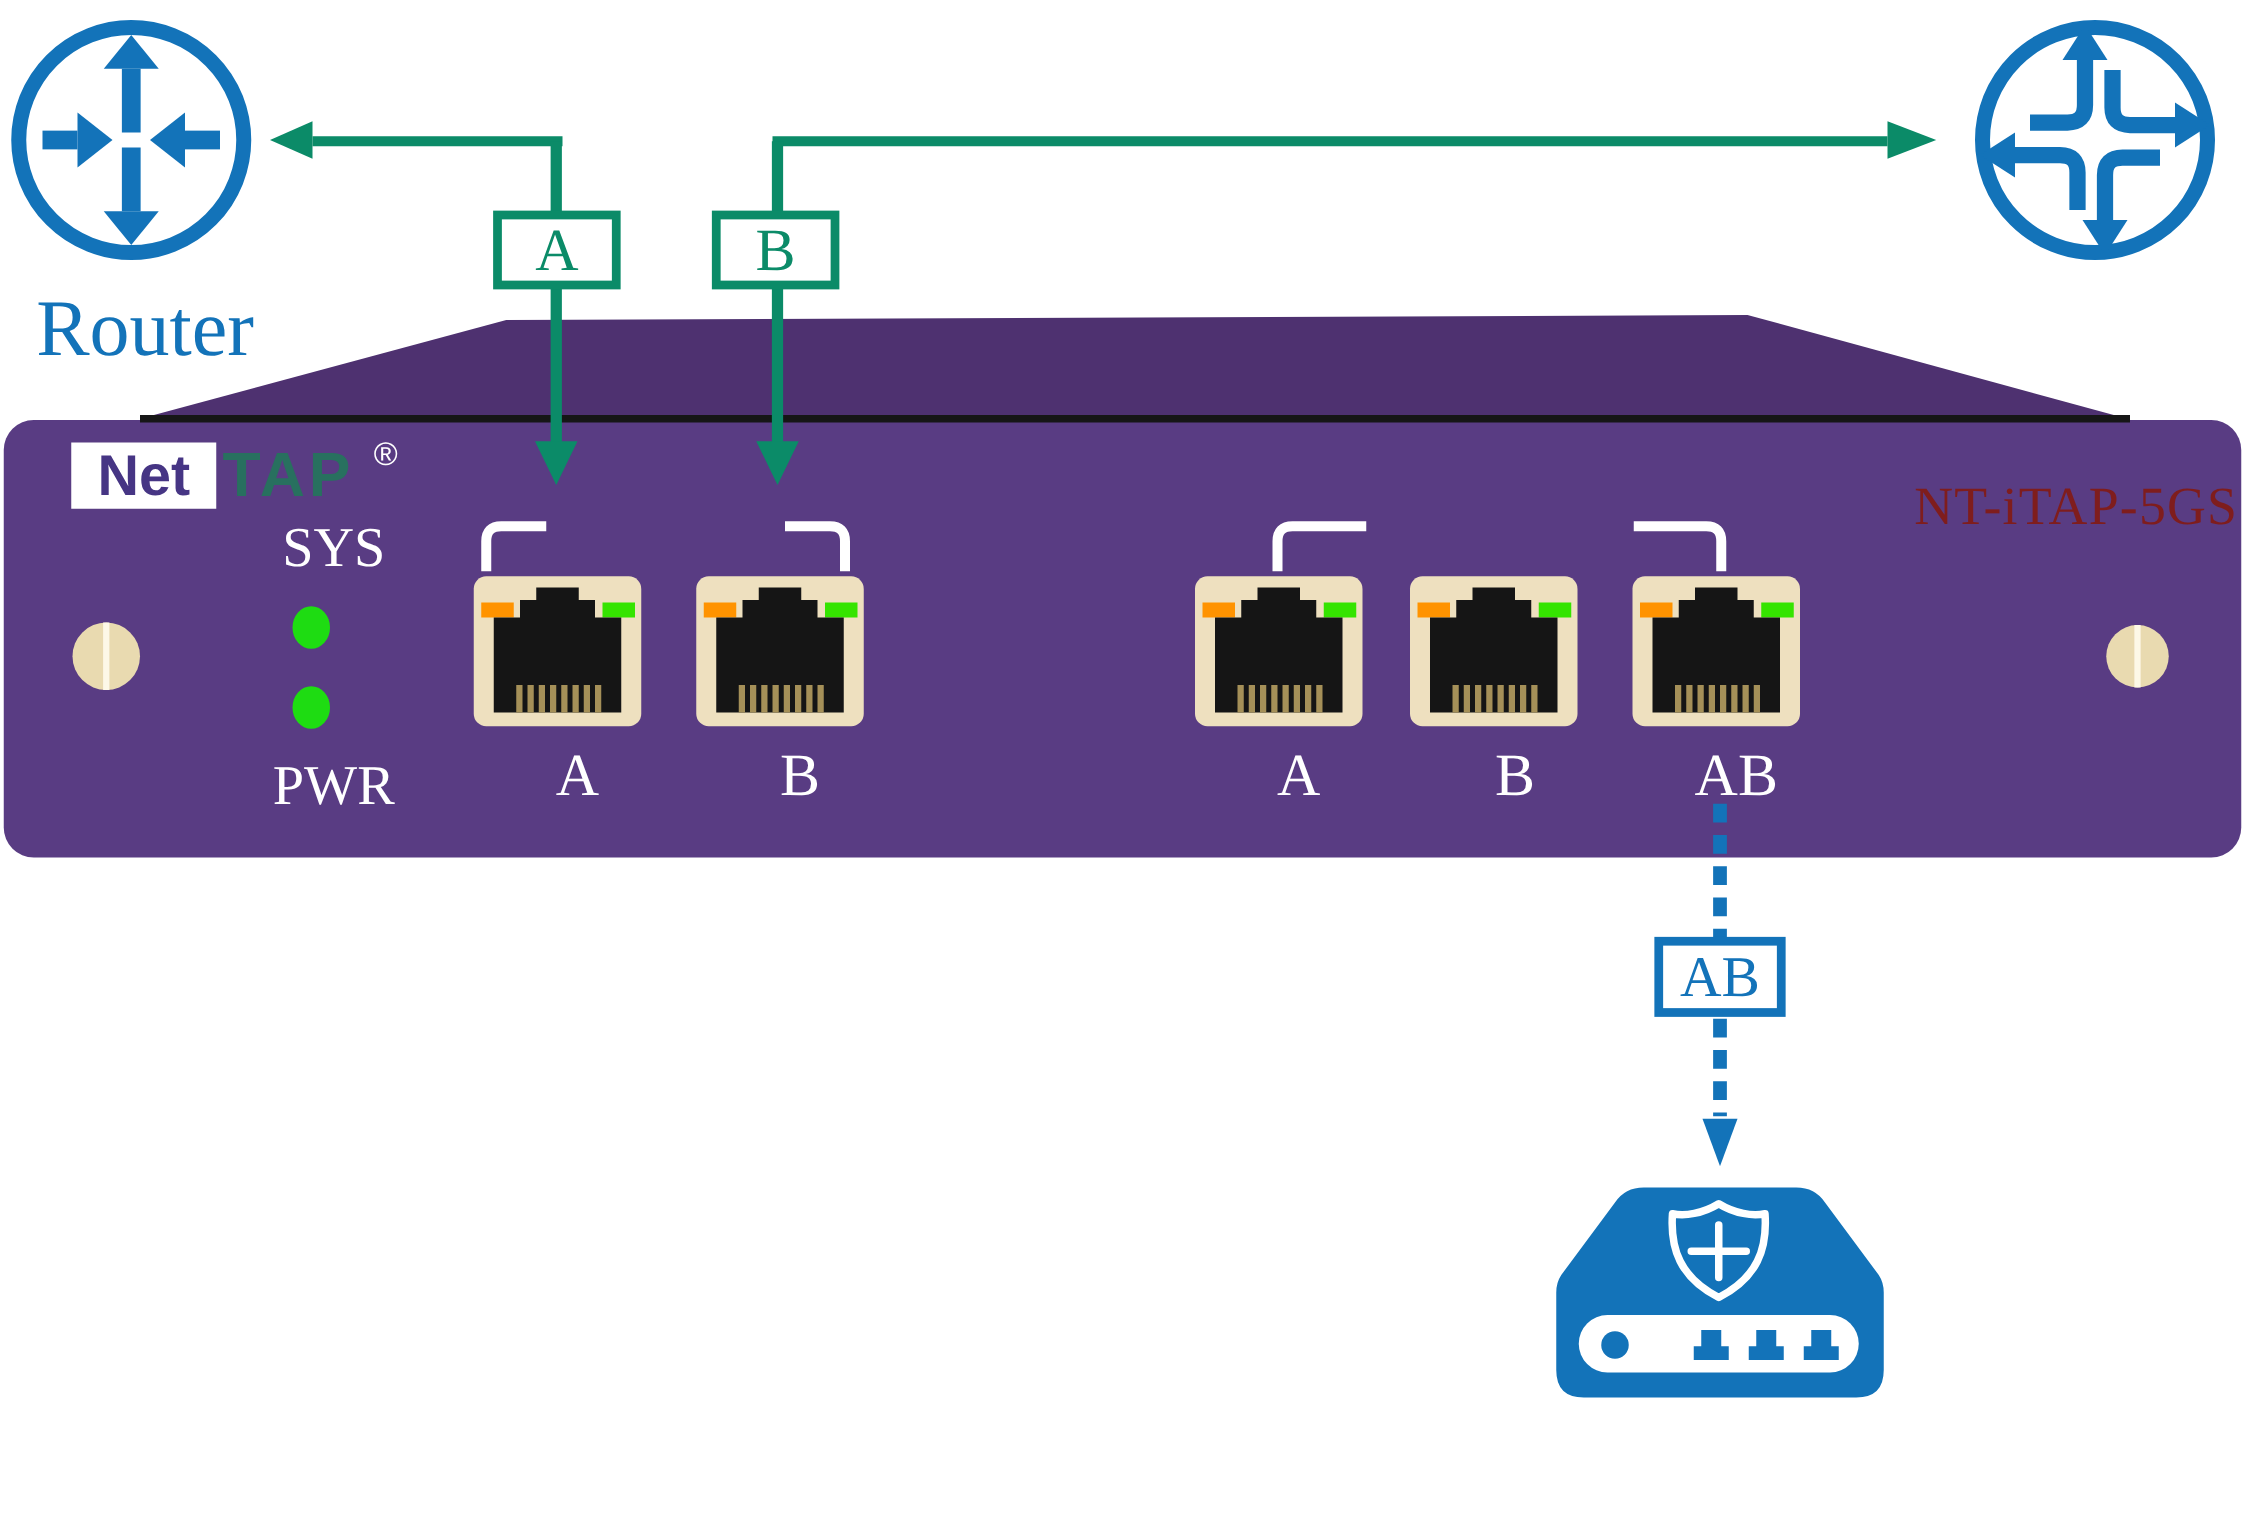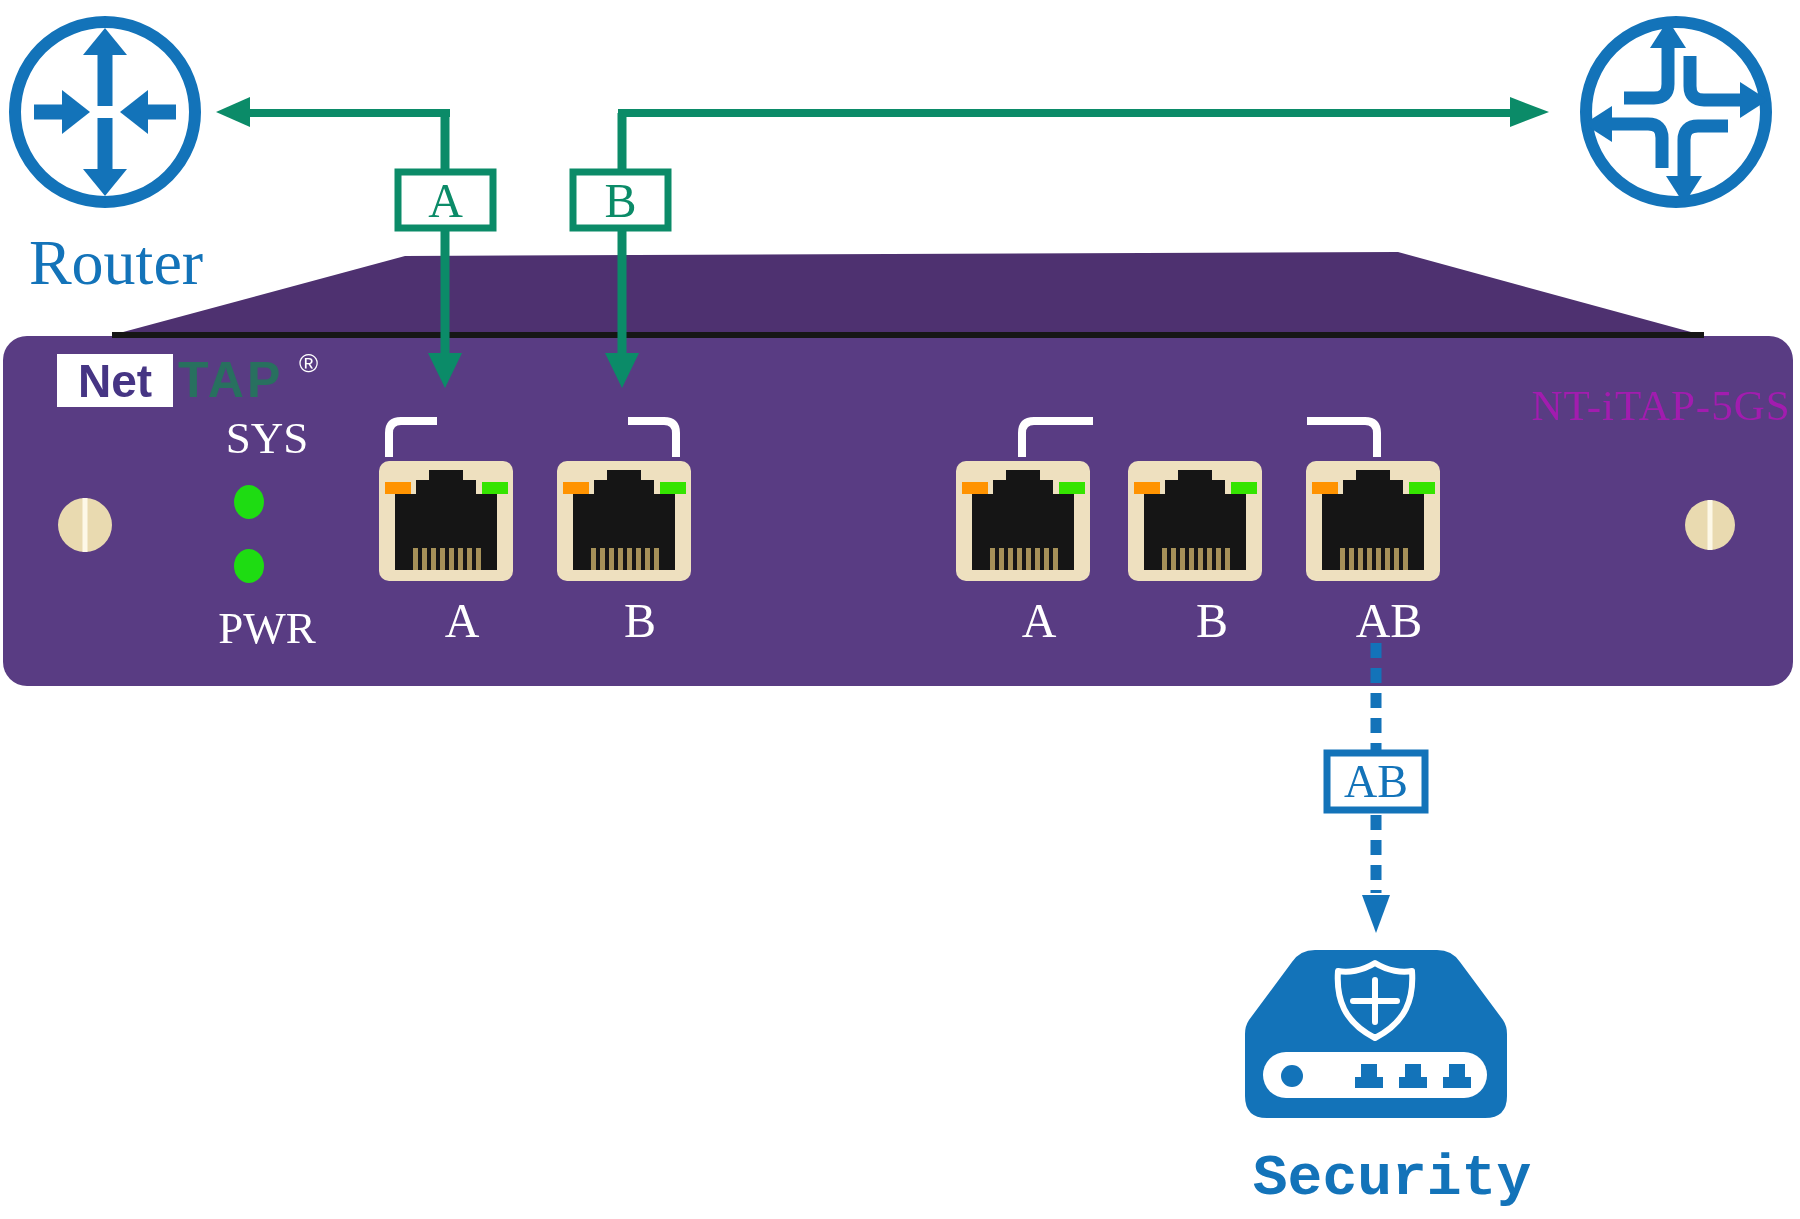--- a/index.html
+++ b/index.html
@@ -25,29 +25,29 @@
   .shield{stroke:#fff;stroke-width:6;fill:none;stroke-linejoin:round;stroke-linecap:round;}
   .white-fill{fill:#fff;}
 
   
   .t{position:absolute;white-space:nowrap;margin-left:16px;}
   .cx{transform:translateX(-50%);}
   .node-label{font-size:64px;color:var(--blue);}
   .group-label{font-size:50px;color:#fff;}
   .port-label{font-size:48px;color:#fff;}
   .ind-label{font-size:45px;color:#fff;}
-  .model-label{font-size:43px;color:#a21caf;letter-spacing:1px;}
+  .model-label{font-size:43px;color:#7f1d1d;letter-spacing:1px;}
   .security-label{font-family:"Liberation Mono",monospace;font-weight:bold;font-size:58px;color:var(--blue);}
 
   .linkbox{position:absolute;display:flex;align-items:center;justify-content:center;}
   .linkbox.green{font-size:48px;color:var(--green);}
   .linkbox.bluebox{font-size:46px;color:var(--blue);}
 
   .logo-box{position:absolute;left:57px;top:354px;width:116px;height:53px;background:#fff;
-            display:flex;align-items:center;justify-content:center;}
+            display:flex;align-items:flex-end;justify-content:center;}
   .logo-net{font-family:"Liberation Sans",sans-serif;font-weight:bold;font-size:46px;color:var(--netpurple);}
   .logo-tap{position:absolute;left:178px;top:352px;height:56px;display:flex;align-items:center;
             font-family:"Liberation Sans",sans-serif;font-weight:bold;font-size:50px;
             letter-spacing:3px;color:var(--teal);}
   .logo-reg{position:absolute;left:299px;top:348px;font-size:26px;color:#fff;
             font-family:"Liberation Sans",sans-serif;}
 
   .port{position:absolute;top:461px;width:134px;height:120px;background:var(--cream);
         border-radius:10px;}
   .port svg{position:absolute;left:0;top:0;width:134px;height:120px;}
@@ -186,21 +186,20 @@
         <use href="#rj45"></use>
       </svg>
     </div>
   <div class="port" style="left:1306px">
       <svg viewBox="0 0 134 120">
         <use href="#rj45"></use>
       </svg>
     </div>
 
   <div class="t node-label cx" style="left:100px;top:226px">Router</div>
-  <div class="t security-label cx" style="left:1376px;top:1146px">Security</div>
 
   <div class="linkbox green" style="left:398px;top:172px;width:95px;height:56px">A</div>
   <div class="linkbox green" style="left:573px;top:172px;width:95px;height:56px">B</div>
   <div class="linkbox bluebox" style="left:1327px;top:753px;width:98px;height:57px">AB</div>
 
   <div class="logo-box">
     <span class="logo-net">Net</span>
   </div>
   <div class="logo-tap">TAP</div>
   <div class="logo-reg">®</div>

